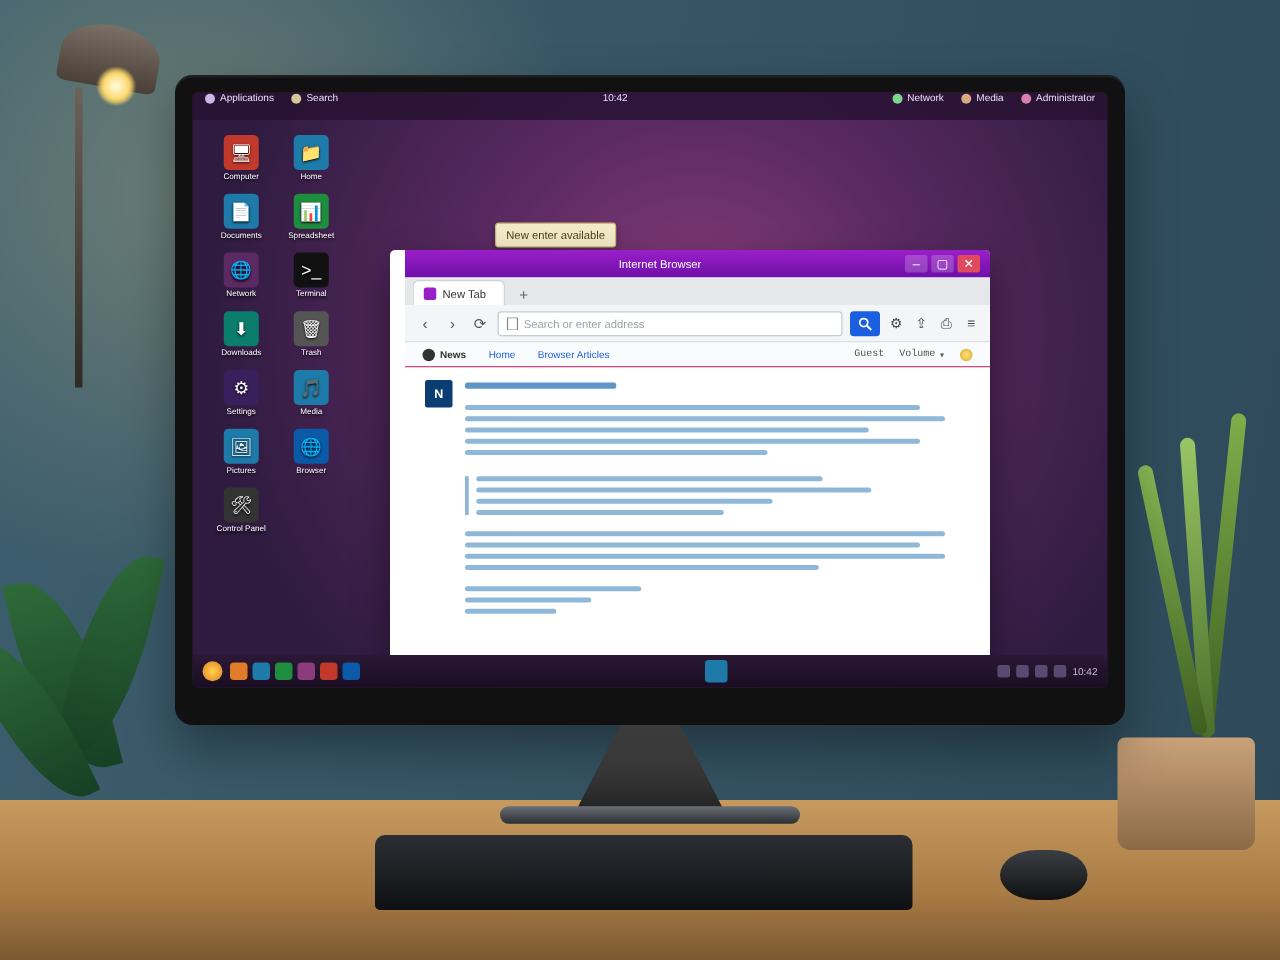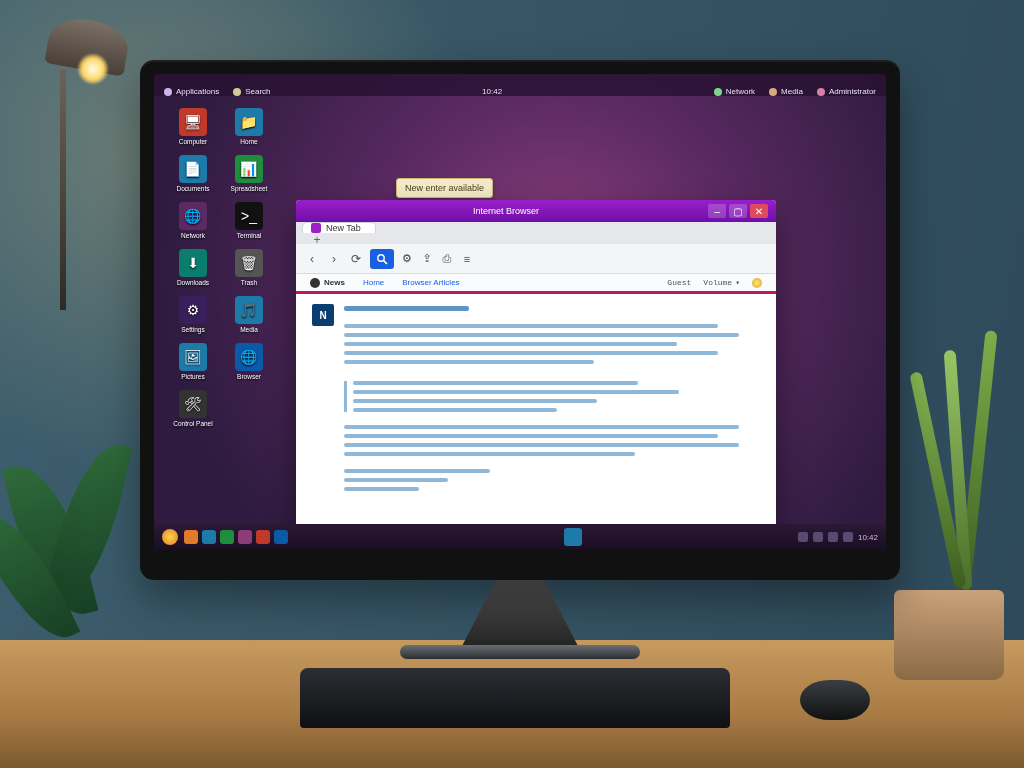--- a/index.html
+++ b/index.html
@@ -29,21 +29,21 @@
     background: linear-gradient(#6a6f75,#2b2e31); border-radius: 8px;
   }
   
   .screen {
     width: 100%; height: 100%; border-radius: 4px; overflow: hidden; position: relative;
     background: radial-gradient(circle at 55% 40%, #8a3d7a 0%, #5b2a62 35%, #2e1b3f 80%);
   }
   .topbar {
     position: absolute; top: 0; left: 0; right: 0; height: 22px;
     background: rgba(40,18,50,.85); color: #e9dffa; font-size: 8px;
-    display: flex; align-items: flex-end; padding: 0 10px; gap: 14px;
+    display: flex; align-items: flex-start; padding: 0 10px; gap: 14px;
   }
   .topbar .spacer { flex: 1; }
   .topbar .item { display: flex; align-items: center; gap: 4px; white-space: nowrap; }
   .topbar .dot { width: 8px; height: 8px; border-radius: 50%; background: #c9b8e6; display: inline-block; }
   .tooltip {
     position: absolute; top: 104px; left: 242px; background: #f5eac7; color: #4a3d20;
     font-size: 9px; padding: 4px 8px; border-radius: 3px; border:1px solid #c9b87a;
     box-shadow: 0 2px 4px rgba(0,0,0,.25);
   }
   
@@ -55,44 +55,44 @@
   
   .taskbar { position: absolute; bottom: 0; left:0; right:0; height: 26px;
     background: linear-gradient(#2b1836,#1a0e22); display:flex; align-items:center; padding:0 8px; gap:6px; }
   .taskbar .start { width:16px;height:16px;border-radius:50%;background:radial-gradient(circle,#ffd54a,#e07b2a); }
   .tbicon { width:14px;height:14px;border-radius:3px; }
   .taskbar .spacer{flex:1;}
   .tray { display:flex; gap:5px; align-items:center; color:#cbb9e4; font-size:8px;}
   .tray .ticon{width:10px;height:10px;border-radius:2px;background:#5a4a72;}
   
   .browser {
-    position: absolute; left: 142px; top: 126px; width: 480px; height: 326px;
+    position: absolute; left: 158px; top: 126px; width: 480px; height: 326px;
     background: #fff; border-radius: 4px 4px 2px 2px; box-shadow: 0 14px 30px rgba(0,0,0,.45);
-    display:flex; flex-direction:column; overflow:hidden;
+    display:flex; flex-direction:column; overflow:hidden;padding-left:12px;
   }
   .titlebar { height: 22px; background: linear-gradient(#9a1fc9,#6e0fa8);
     color:#fff; font-size:9px; display:flex; align-items:center; padding:0 8px; gap:8px;}
   .winctrl { display:flex; gap:3px; }
   .winctrl span{ display:inline-flex;align-items:center;justify-content:center;width:18px;height:14px;border-radius:2px;font-size:10px;color:#fff;}
   .winctrl .close{background:#e04a5f;}
   .winctrl .min,.winctrl .max{background:rgba(255,255,255,.2);}
-  .tabstrip { height:22px; background:#e5e7ea; display:flex; align-items:flex-start; padding:0 6px;flex-direction:column;}
+  .tabstrip { height:22px; background:#e5e7ea; display:flex; align-items:flex-end; padding:0 6px;}
   .tab { height:20px; padding:0 14px 0 8px; background:#fff; border-radius:5px 5px 0 0;
     font-size:9px; color:#333; display:flex;align-items:center;gap:5px; border:1px solid #cfd3d8;border-bottom:none;}
   .tab .favicon{width:10px;height:10px;background:#9a1fc9;border-radius:2px;}
   .tabplus{ margin-left:6px;width:18px;height:16px;display:flex;align-items:center;justify-content:center;color:#666;font-size:12px;}
   .toolbar { height:30px; background:#f4f5f7; display:flex;align-items:center;padding:0 8px;gap:6px;border-bottom:1px solid #d6d9dd;}
   .navbtn{width:16px;height:16px;display:flex;align-items:center;justify-content:center;color:#555;font-size:12px;cursor:pointer;}
   .addr { flex:1; height:20px; background:#fff; border:1px solid #c7ccd2; border-radius:3px;
     display:flex; align-items:center; padding:0 6px; font-size:9px; color:#555; gap:4px;}
   .addr svg{flex:none;}
   .searchbtn{width:24px;height:20px;background:#1a5fe0;border-radius:3px;display:flex;align-items:center;justify-content:center;}
   .tbicon2{width:14px;height:14px;display:flex;align-items:center;justify-content:center;color:#444;font-size:11px;}
   .bm { height:20px; background:#fafbfc; display:flex; align-items:center; gap:18px; padding:0 14px;
-    font-size:8px;color:#1a5fe0;border-bottom:3px solid #be185d;}
+    font-size:8px;color:#1a5fe0;border-bottom:1px solid #be185d;}
   .bm .site{display:flex;align-items:center;gap:4px;color:#333;font-weight:600;}
   .bm .site .sicon{width:10px;height:10px;border-radius:50%;background:#333;}
   .bm .right{margin-left:auto;display:flex;gap:12px;color:#555;font-family:Liberation Mono, monospace;}
   .bm .right span{display:flex;align-items:center;gap:3px;}
   .bm .coin{width:10px;height:10px;border-radius:50%;background:radial-gradient(circle,#ffe680,#d6a520);}
   .page{ flex:1; background:#fff; padding:10px 16px; overflow:hidden;}
   .post{ display:flex; gap:10px; }
   .thumb{ width:22px;height:22px;background:#0a3d72;color:#fff;font-size:10px;font-weight:700;
     display:flex;align-items:center;justify-content:center;border-radius:2px;}
   .lines{ flex:1; padding-top:2px;}
@@ -250,20 +250,26 @@
             <span class="favicon"></span>
             <span>New Tab</span>
           </div>
           <div class="tabplus">+</div>
         </div>
 
         <div class="toolbar">
           <span class="navbtn">‹</span>
           <span class="navbtn">›</span>
           <span class="navbtn">⟳</span>
+          <div class="addr">
+            <svg width="10" height="10" viewBox="0 0 10 10">
+                <rect x="1" y="0" width="8" height="10" rx="1" fill="none" stroke="#888"></rect>
+              </svg>
+            <span style="color:#9aa0a8">Search or enter address</span>
+          </div>
           <div class="searchbtn">
             <svg width="12" height="12" viewBox="0 0 12 12">
                 <circle cx="5" cy="5" r="3.2" fill="none" stroke="#fff" stroke-width="1.4"></circle>
                 <line x1="7.6" y1="7.6" x2="11" y2="11" stroke="#fff" stroke-width="1.6"></line>
               </svg>
           </div>
           <span class="tbicon2">⚙</span>
           <span class="tbicon2">⇪</span>
           <span class="tbicon2">⎙</span>
           <span class="tbicon2">≡</span>

